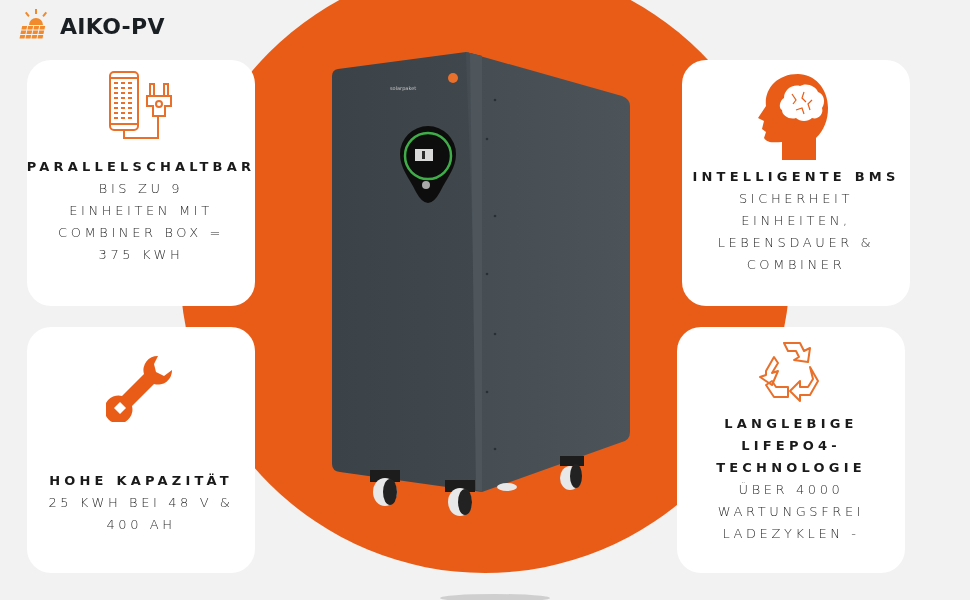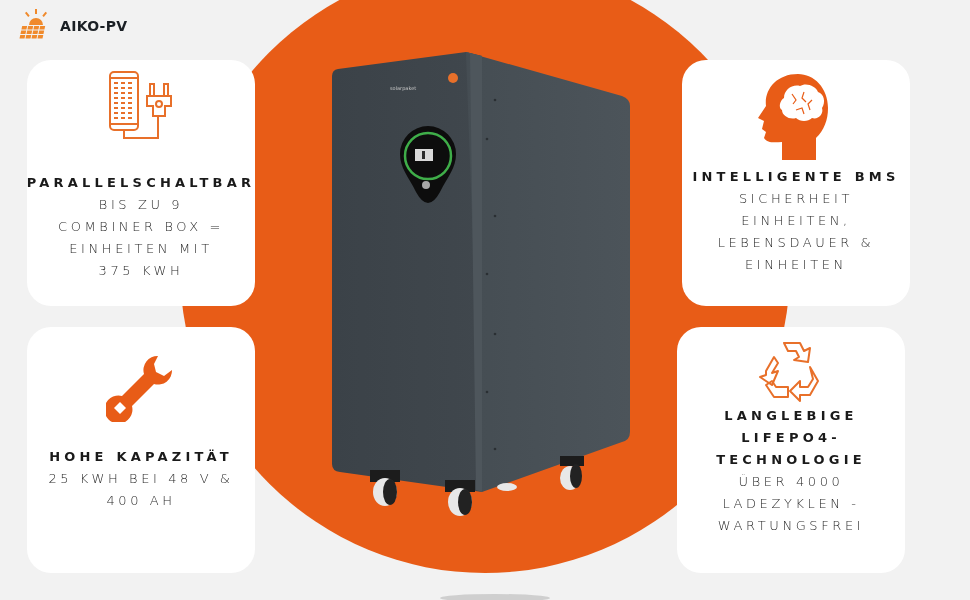--- a/index.html
+++ b/index.html
@@ -1,20 +1,20 @@
 <!DOCTYPE html>
 <html><head>
 <meta charset="utf-8">
 <style>
   * { box-sizing: border-box; margin: 0; padding: 0; }
   html, body { width: 970px; height: 600px; overflow: hidden; }
   body { background: #f2f2f2; font-family: "Liberation Sans", sans-serif; position: relative; }
   .circle { position: absolute; left: 180px; top: -37px; width: 610px; height: 610px; border-radius: 50%; background: #e85c17; }
   .logo { position: absolute; left: 18px; top: 8px; display: flex; align-items: center; gap: 6px; }
-  .logo-text { font-family: "DejaVu Sans", sans-serif; font-weight: bold; font-size: 14px; color: #1a1f24; letter-spacing: 0.3px; }
+  .logo-text { font-family: "DejaVu Sans", sans-serif; font-weight: bold; font-size: 22px; color: #1a1f24; letter-spacing: 0.3px; }
   .card { position: absolute; background: #ffffff; border-radius: 24px; display: flex; flex-direction: column; align-items: center; text-align: center; }
   .card .title { font-family: "DejaVu Sans", sans-serif; font-weight: bold; font-size: 13px; letter-spacing: 4.2px; color: #1a1a1a; line-height: 22px; text-transform: uppercase; }
   .card .desc { font-family: "DejaVu Sans", sans-serif; font-size: 13px; letter-spacing: 3.6px; color: #2a2a2a; line-height: 22px; font-weight: 300; }
   .icon { display: block; }
   #card-tl { left: 27px; top: 60px; width: 228px; height: 246px; padding-top: 8px; }
   #card-bl { left: 27px; top: 327px; width: 228px; height: 246px; padding-top: 25px; }
   #card-tr { left: 682px; top: 60px; width: 228px; height: 246px; padding-top: 10px; }
   #card-br { left: 677px; top: 327px; width: 228px; height: 246px; padding-top: 10px; }
   .battery { position: absolute; left: 330px; top: 52px; width: 300px; height: 500px; }
   .shadow-bottom { position: absolute; left: 440px; top: 594px; width: 110px; height: 8px; border-radius: 50%; background: #cfcfcf; }
@@ -82,72 +82,72 @@
         <rect x="20" y="39" width="4" height="2"></rect>
         <rect x="27" y="39" width="4" height="2"></rect>
       <rect x="13" y="44" width="4" height="2"></rect>
         <rect x="20" y="44" width="4" height="2"></rect>
         <rect x="27" y="44" width="4" height="2"></rect>
       <rect x="13" y="49" width="4" height="2"></rect>
         <rect x="20" y="49" width="4" height="2"></rect>
         <rect x="27" y="49" width="4" height="2"></rect>
     </g>
   </svg>
-  <div style="margin-top:28px" class="title">PARALLELSCHALTBAR</div>
+  <div style="margin-top:12px" class="title">PARALLELSCHALTBAR</div>
   <div class="desc">BIS ZU 9</div>
+  <div class="desc">EINHEITEN MIT</div>
   <div class="desc">COMBINER BOX =</div>
-  <div class="desc">EINHEITEN MIT</div>
   <div class="desc">375 KWH</div>
 </div>
 
 <div class="card" id="card-bl">
   <svg class="icon" width="70" height="70" viewBox="0 0 70 70">
     <g fill="#e85c17">
       <path d="M52 4 a14 14 0 0 0 -14 18 L16 44 a14 14 0 1 0 10 10 L48 32 a14 14 0 0 0 18 -14 l-8 6 -8 -4 -2 -8 z"></path>
     </g>
     <path d="M8 56 l6 -6 l6 6 l-6 6 z" fill="#ffffff"></path>
   </svg>
-  <div style="margin-top:24px" class="title">HOHE KAPAZITÄT</div>
+  <div style="margin-top:48px" class="title">HOHE KAPAZITÄT</div>
   <div class="desc">25 KWH BEI 48 V &amp;</div>
   <div class="desc">400 AH</div>
 </div>
 
 <div class="card" id="card-tr">
   <svg class="icon" width="80" height="90" viewBox="0 0 80 90">
     <path fill="#e85c17" d="M42 4 c-22 0 -34 16 -32 32 l-8 12 6 3 -2 8 4 3 -2 6 c4 6 12 4 18 4 v18 h34 v-22 c8 -8 12 -18 12 -30 c0 -20 -14 -34 -30 -34 z"></path>
     <path fill="#ffffff" d="M28 28 c0 -8 8 -14 16 -12 c6 -4 16 0 18 6 c6 2 8 10 4 16 c2 6 -4 12 -10 10 c-4 4 -12 4 -16 0 c-6 2 -14 -2 -14 -8 c-4 -2 -2 -10 2 -12 z"></path>
     <g fill="none" stroke="#e85c17" stroke-width="1.2">
       <path d="M36 24 l4 6 -3 4"></path>
         <path d="M48 22 l-2 6 4 4"></path>
         <path d="M56 30 l-4 4 2 6"></path>
         <path d="M40 40 l6 -2 2 6"></path>
     </g>
   </svg>
   <div style="margin-top:6px" class="title">INTELLIGENTE BMS</div>
   <div class="desc">SICHERHEIT</div>
   <div class="desc">EINHEITEN,</div>
   <div class="desc">LEBENSDAUER &amp;</div>
-  <div class="desc">EINHEITEN</div>
+  <div class="desc">COMBINER</div>
 </div>
 
 <div class="card" id="card-br">
   <svg class="icon" width="70" height="68" viewBox="0 0 70 68">
     <g fill="none" stroke="#e8702a" stroke-width="2" stroke-linejoin="round">
       <path d="M28 6 h16 l4 8 6 -3 -2 14 -14 -2 5 -3 -3 -6 h-8 z"></path>
       <path d="M8 30 l8 -14 4 6 -6 10 6 -2 -6 14 -12 -8 6 -2 z" transform="translate(2 4)"></path>
       <path d="M56 36 l8 14 -8 14 h-10 v6 l-10 -10 10 -10 v6 h8 l5 -8 z" transform="translate(-2 -6)"></path>
       <path d="M10 48 l8 12 h14 v-10 h-12 l-4 -6 z"></path>
     </g>
   </svg>
-  <div style="" class="title">LANGLEBIGE</div>
+  <div style="margin-top:8px" class="title">LANGLEBIGE</div>
   <div class="title">LIFEPO4-</div>
   <div class="title">TECHNOLOGIE</div>
   <div class="desc">ÜBER 4000</div>
+  <div class="desc">WARTUNGSFREI</div>
   <div class="desc">LADEZYKLEN -</div>
-  <div class="desc">WARTUNGSFREI</div>
 </div>
 
 <svg class="battery" viewBox="0 0 300 500">
   <defs>
     <linearGradient id="front" x1="0" x2="1">
       <stop offset="0" stop-color="#3b4248"></stop>
       <stop offset="1" stop-color="#40474d"></stop>
     </linearGradient>
     <linearGradient id="side" x1="0" x2="1">
       <stop offset="0" stop-color="#454d53"></stop>

